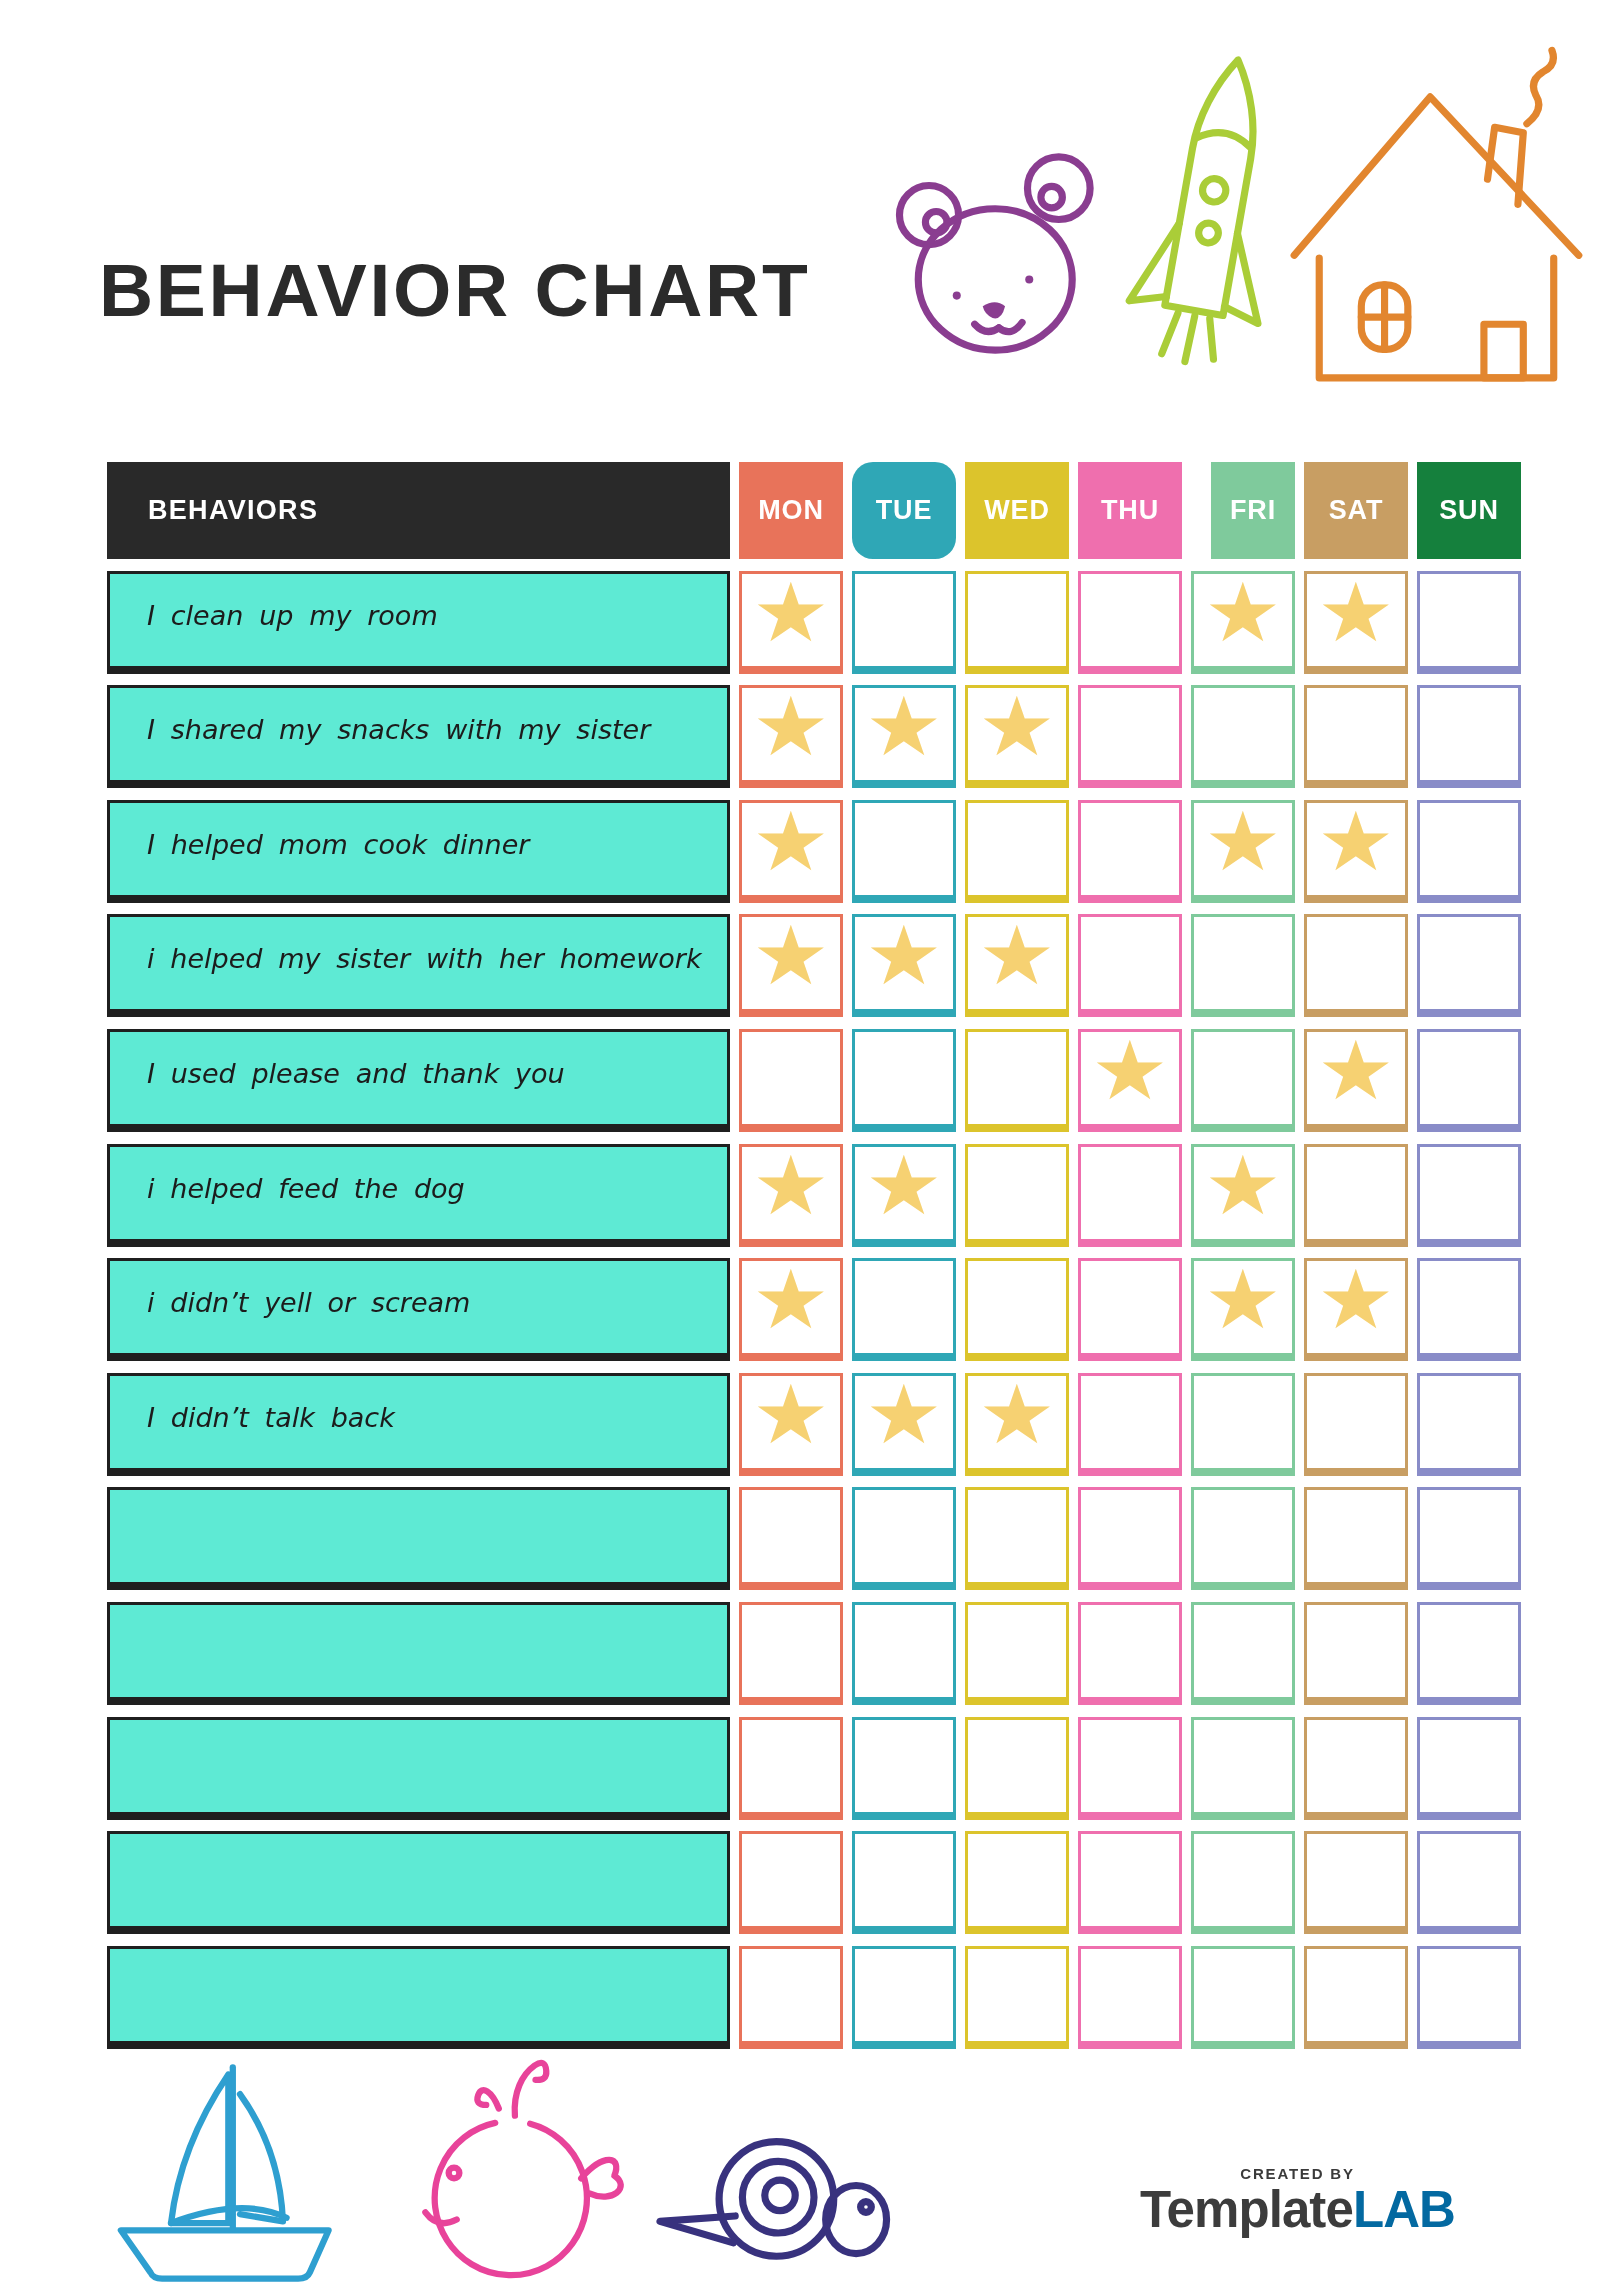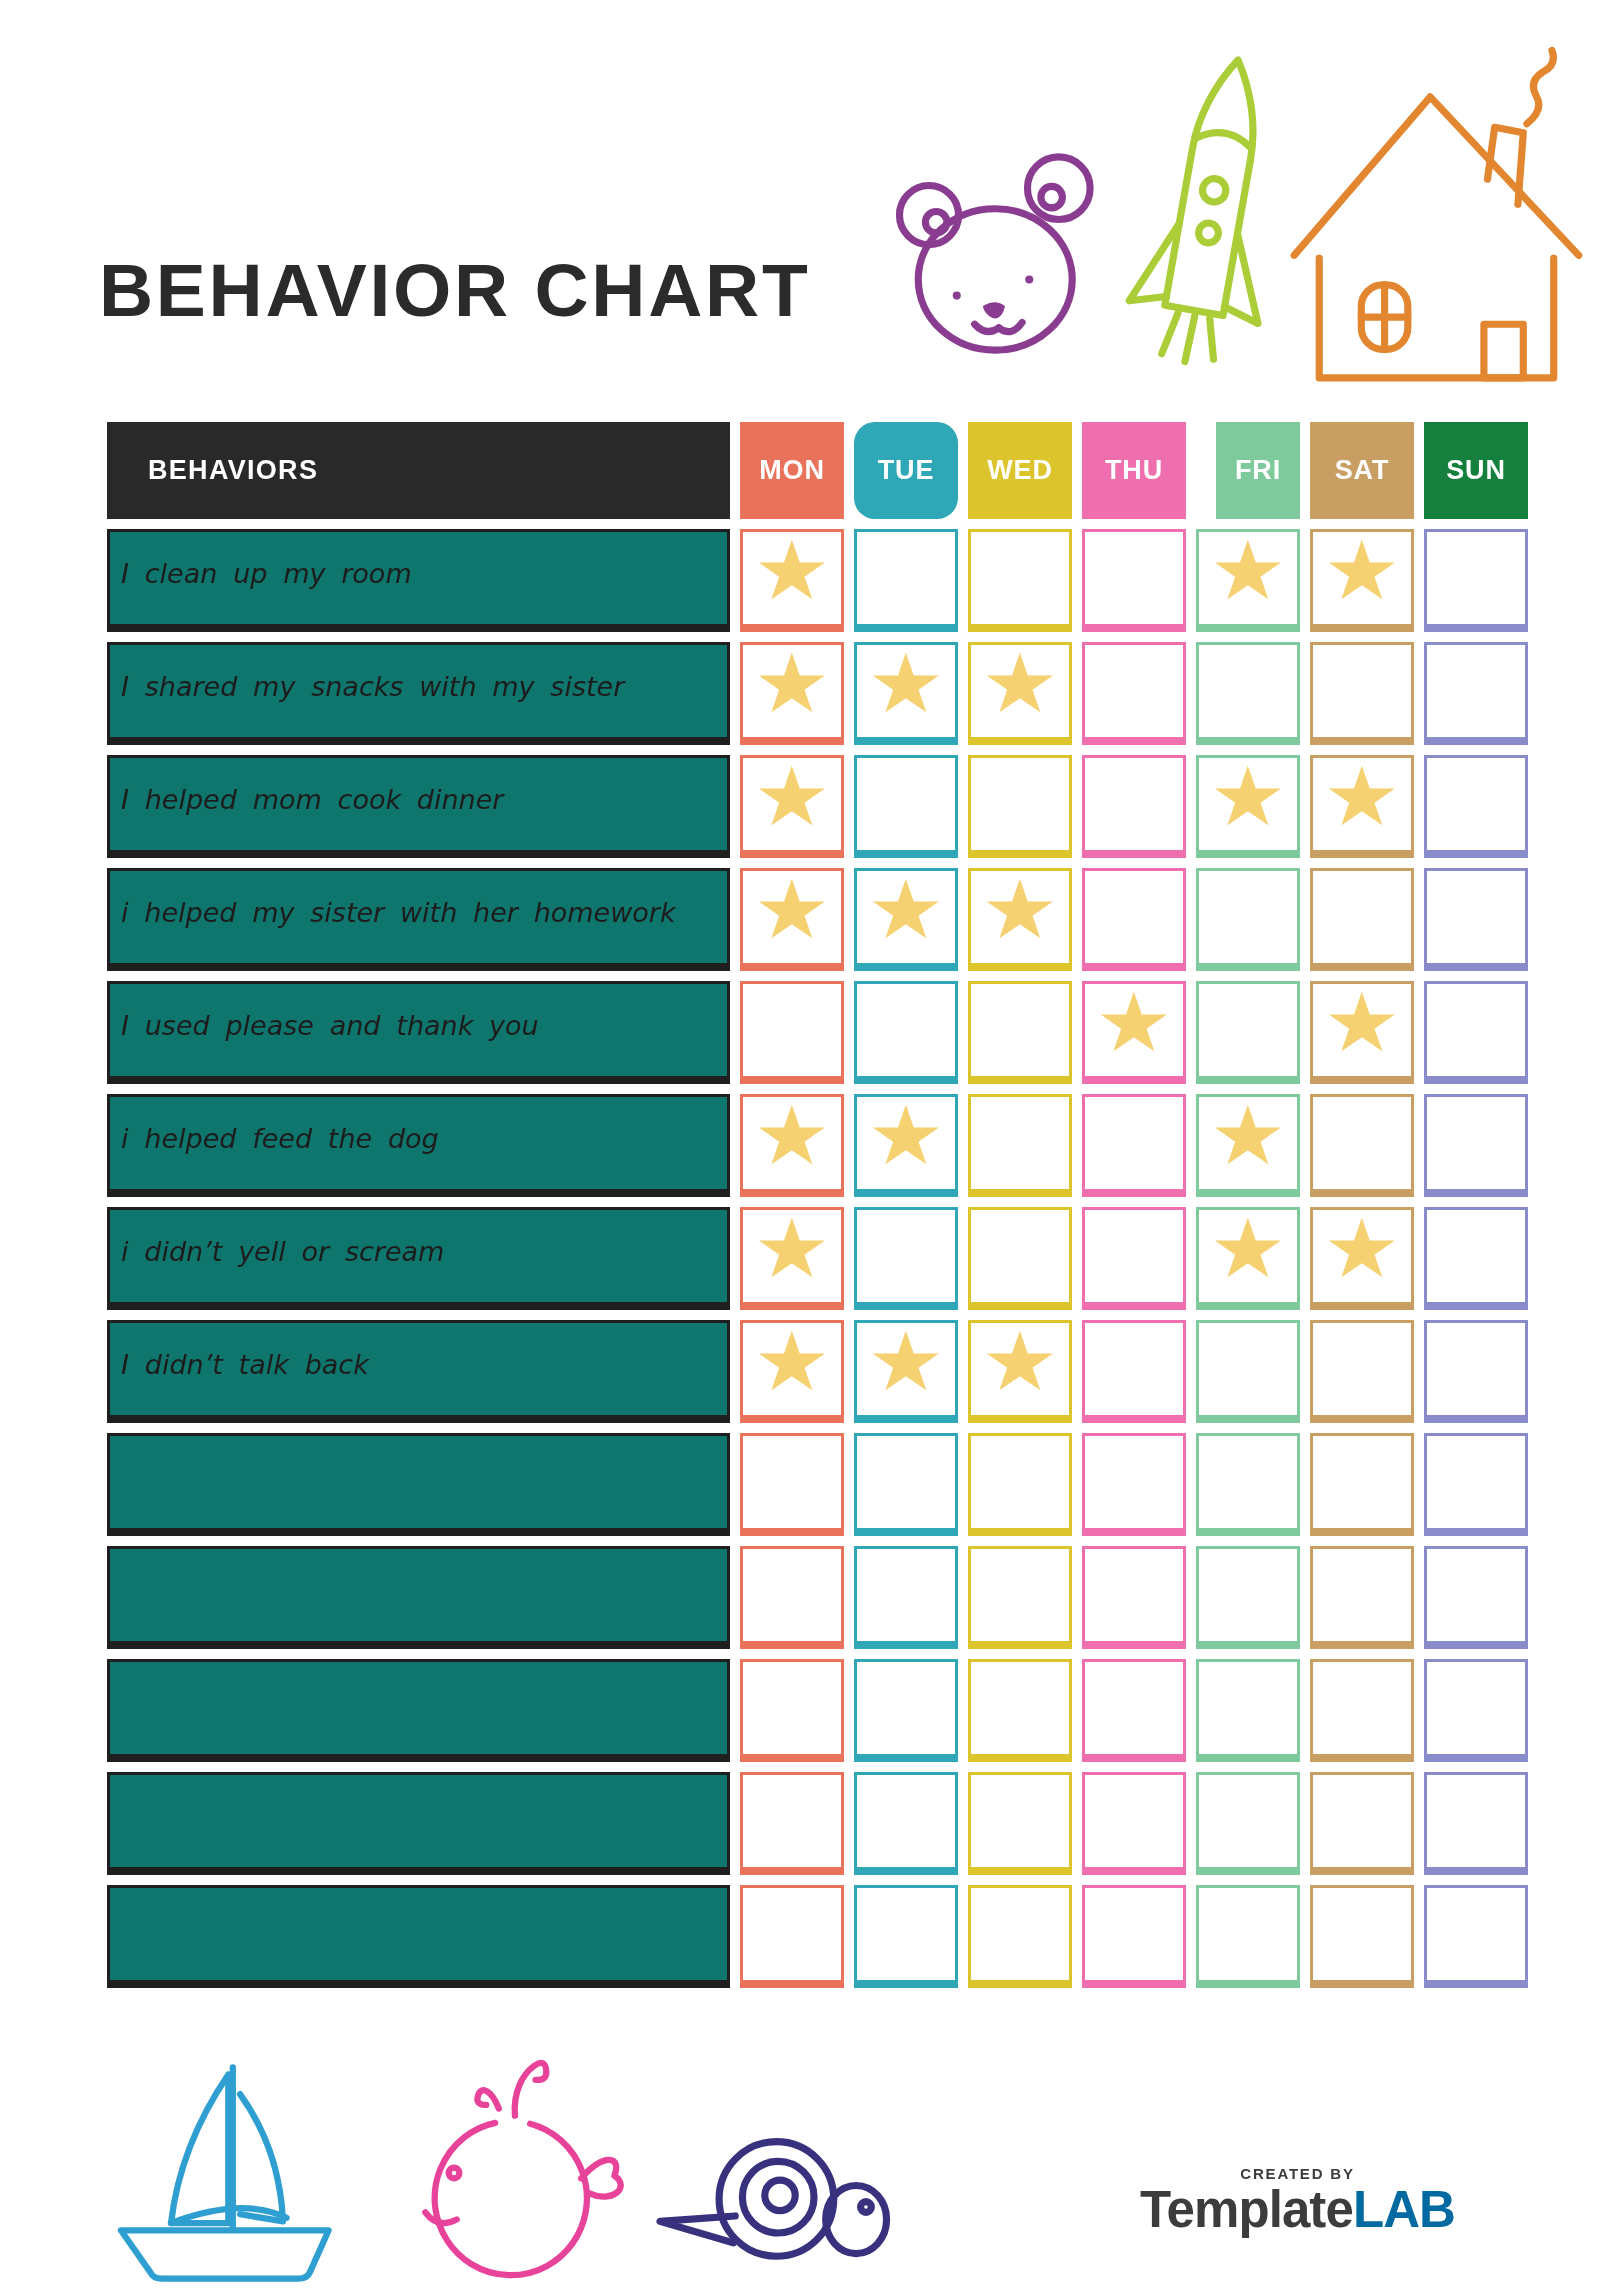--- a/index.html
+++ b/index.html
@@ -14,38 +14,38 @@
   }
   .title-main{
     position:absolute;left:99px;top:253px;
     font-size:75px;font-weight:800;letter-spacing:2.7px;color:#2B2B2B;
     font-family:"Liberation Sans",sans-serif;line-height:1;
   }
   .doodles-top{position:absolute;left:882px;top:45px;}
   .doodles-bottom{position:absolute;left:94px;top:2051px;}
 
   .behavior-table{
-    position:absolute;left:107px;top:422px;
+    position:absolute;left:107px;top:462px;
     display:grid;
     grid-template-columns:623px repeat(7,104px);
     grid-template-rows:97px repeat(13,103px);
-    column-gap:9px;row-gap:11.6px;gap:10px;
+    column-gap:9px;row-gap:11.6px;
   }
   .behaviors-header{
     background:#292929;color:#ffffff;display:flex;align-items:center;
     padding-left:41px;font-size:27px;font-weight:700;letter-spacing:1.3px;
     box-sizing:border-box;
   }
   .day-header{
     color:#ffffff;display:flex;align-items:center;justify-content:center;
     font-size:27px;font-weight:600;letter-spacing:0.9px;box-sizing:border-box;
   }
   .label-cell{
-    border:3.6px solid #1F1F1F;border-bottom-width:8px;background:#0f766e;
-    display:flex;align-items:center;padding-left:11px;padding-bottom:9px;
+    border:3.6px solid #1F1F1F;border-bottom-width:8px;background:#5eead4;
+    display:flex;align-items:center;padding-left:37px;padding-bottom:9px;
     font-family:"DejaVu Sans",sans-serif;font-style:italic;
     font-size:27px;color:#1C1C1C;word-spacing:7.2px;box-sizing:border-box;
     white-space:nowrap;overflow:hidden;
   }
   .day-cell{
     border:3.6px solid;border-bottom-width:8px;background:#ffffff;
     display:flex;align-items:center;justify-content:center;box-sizing:border-box;
   }
   .star{
     font-family:"DejaVu Sans",sans-serif;font-size:82px;line-height:1;

